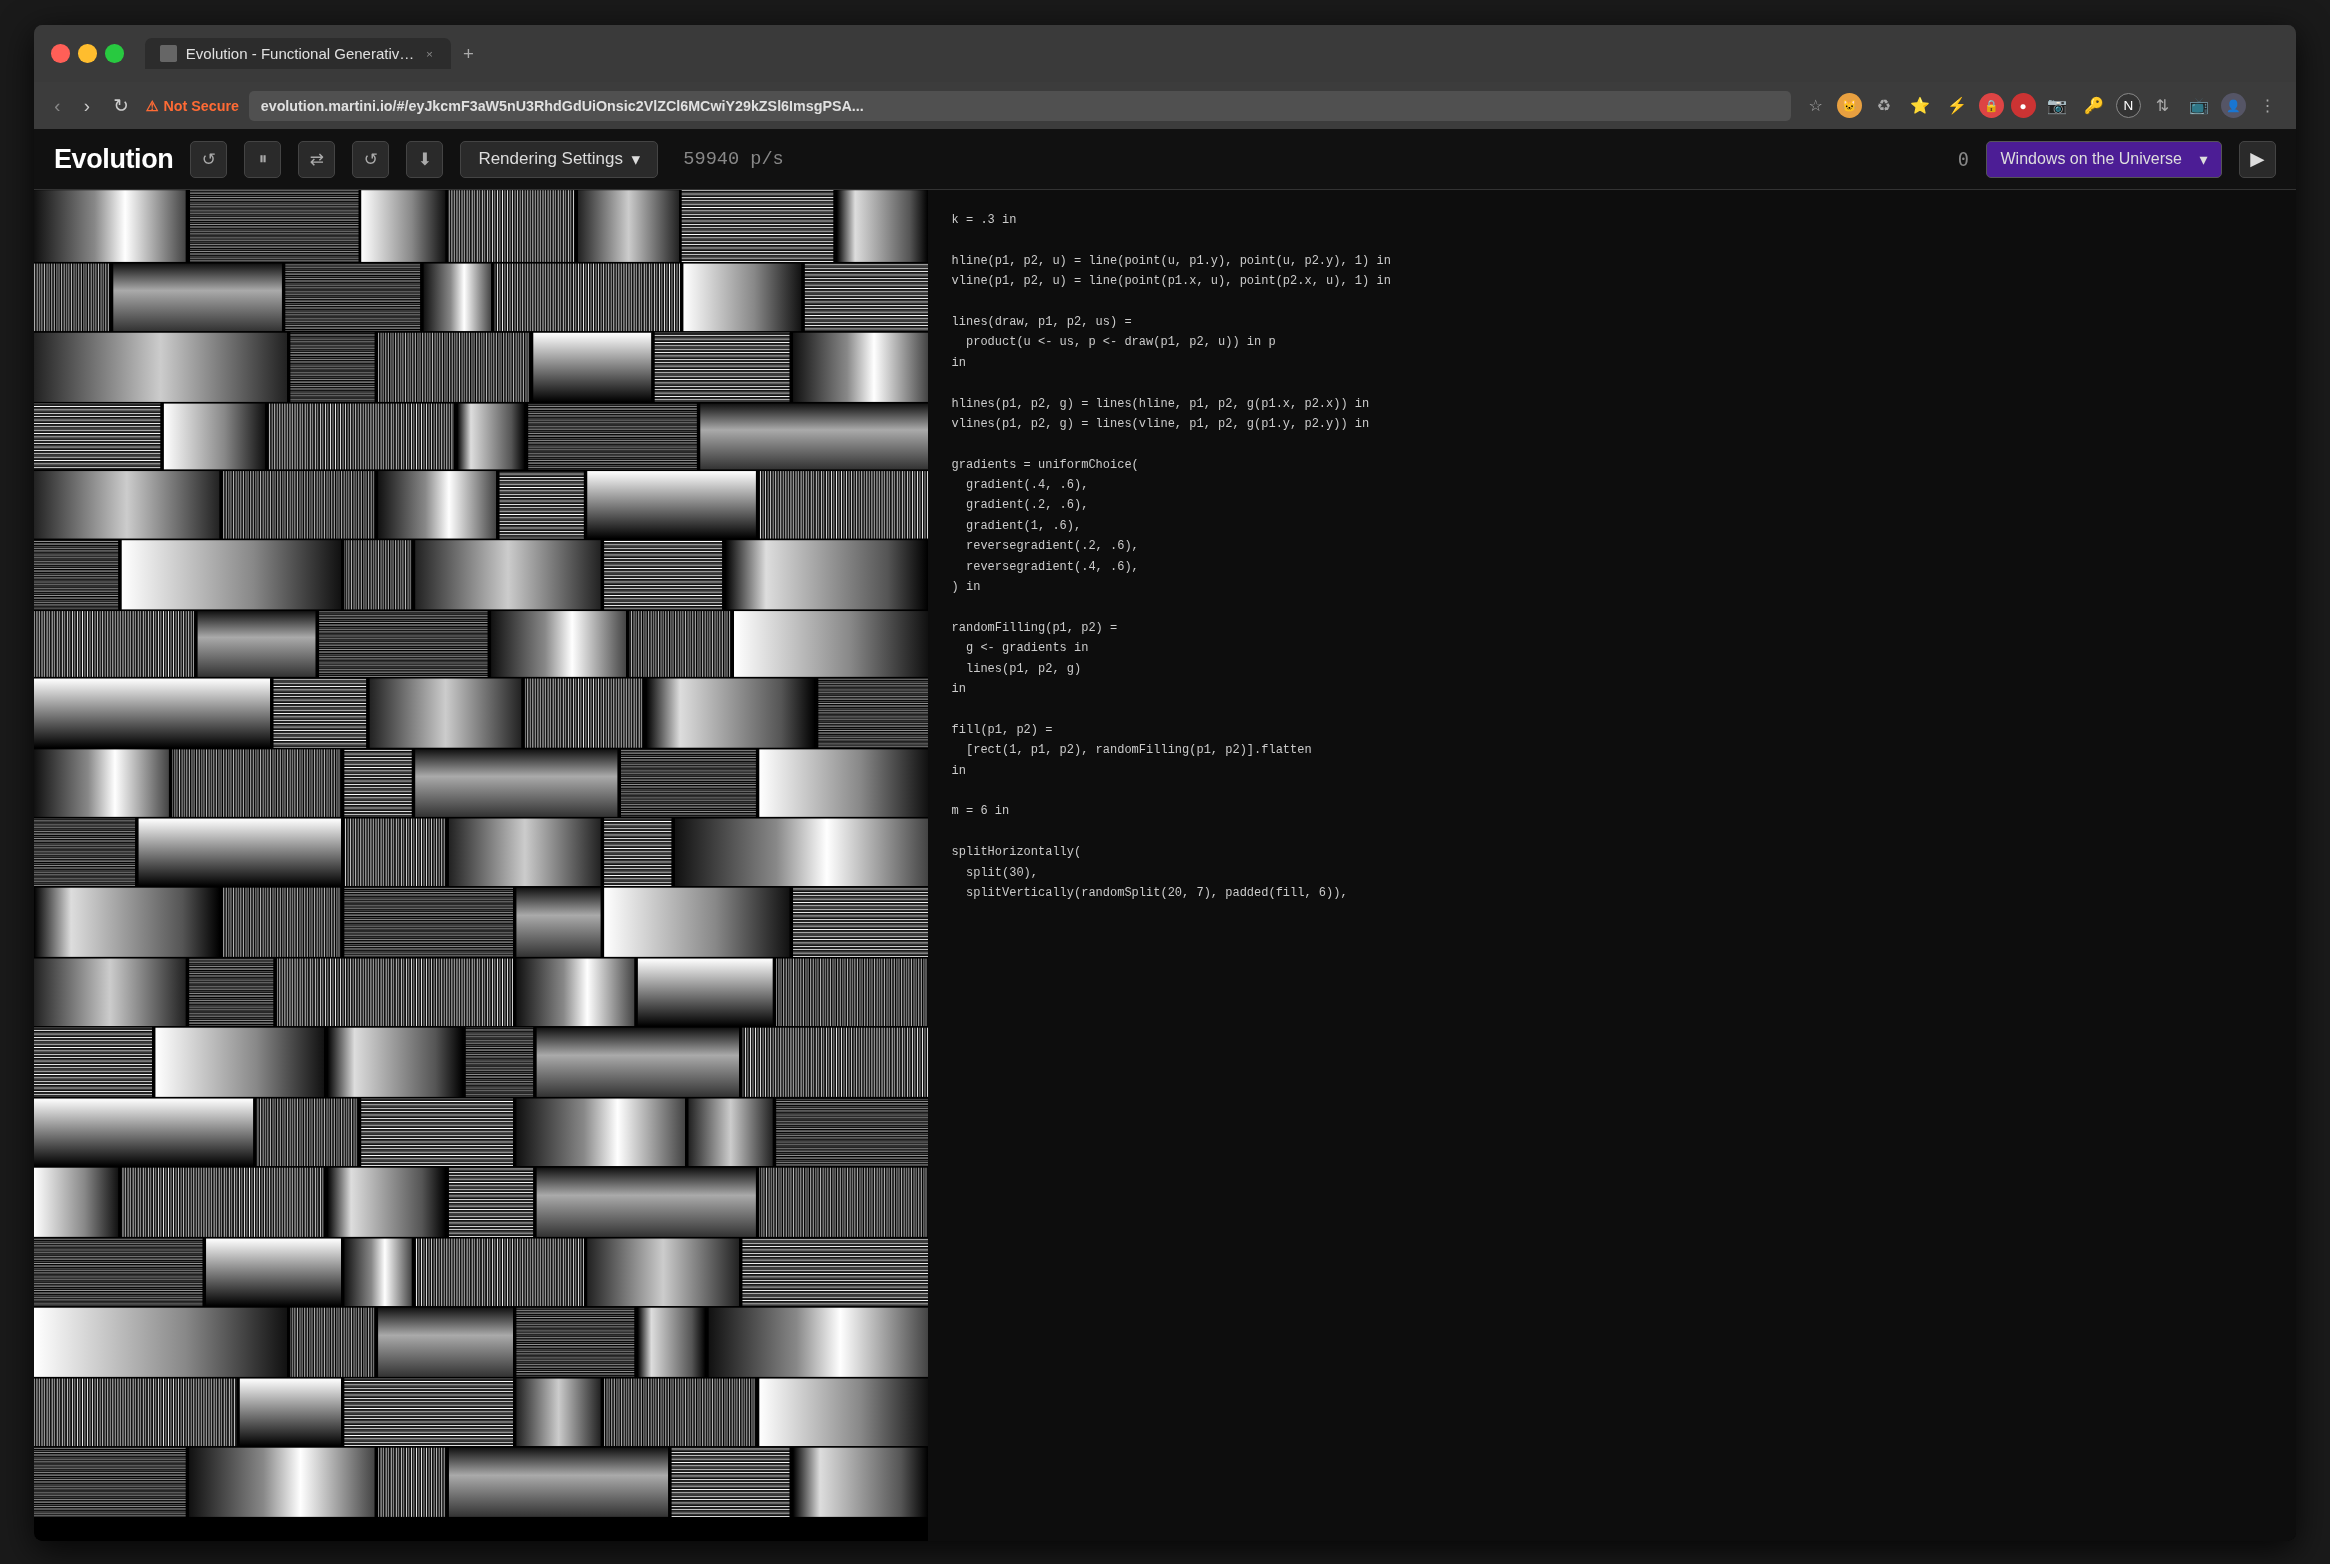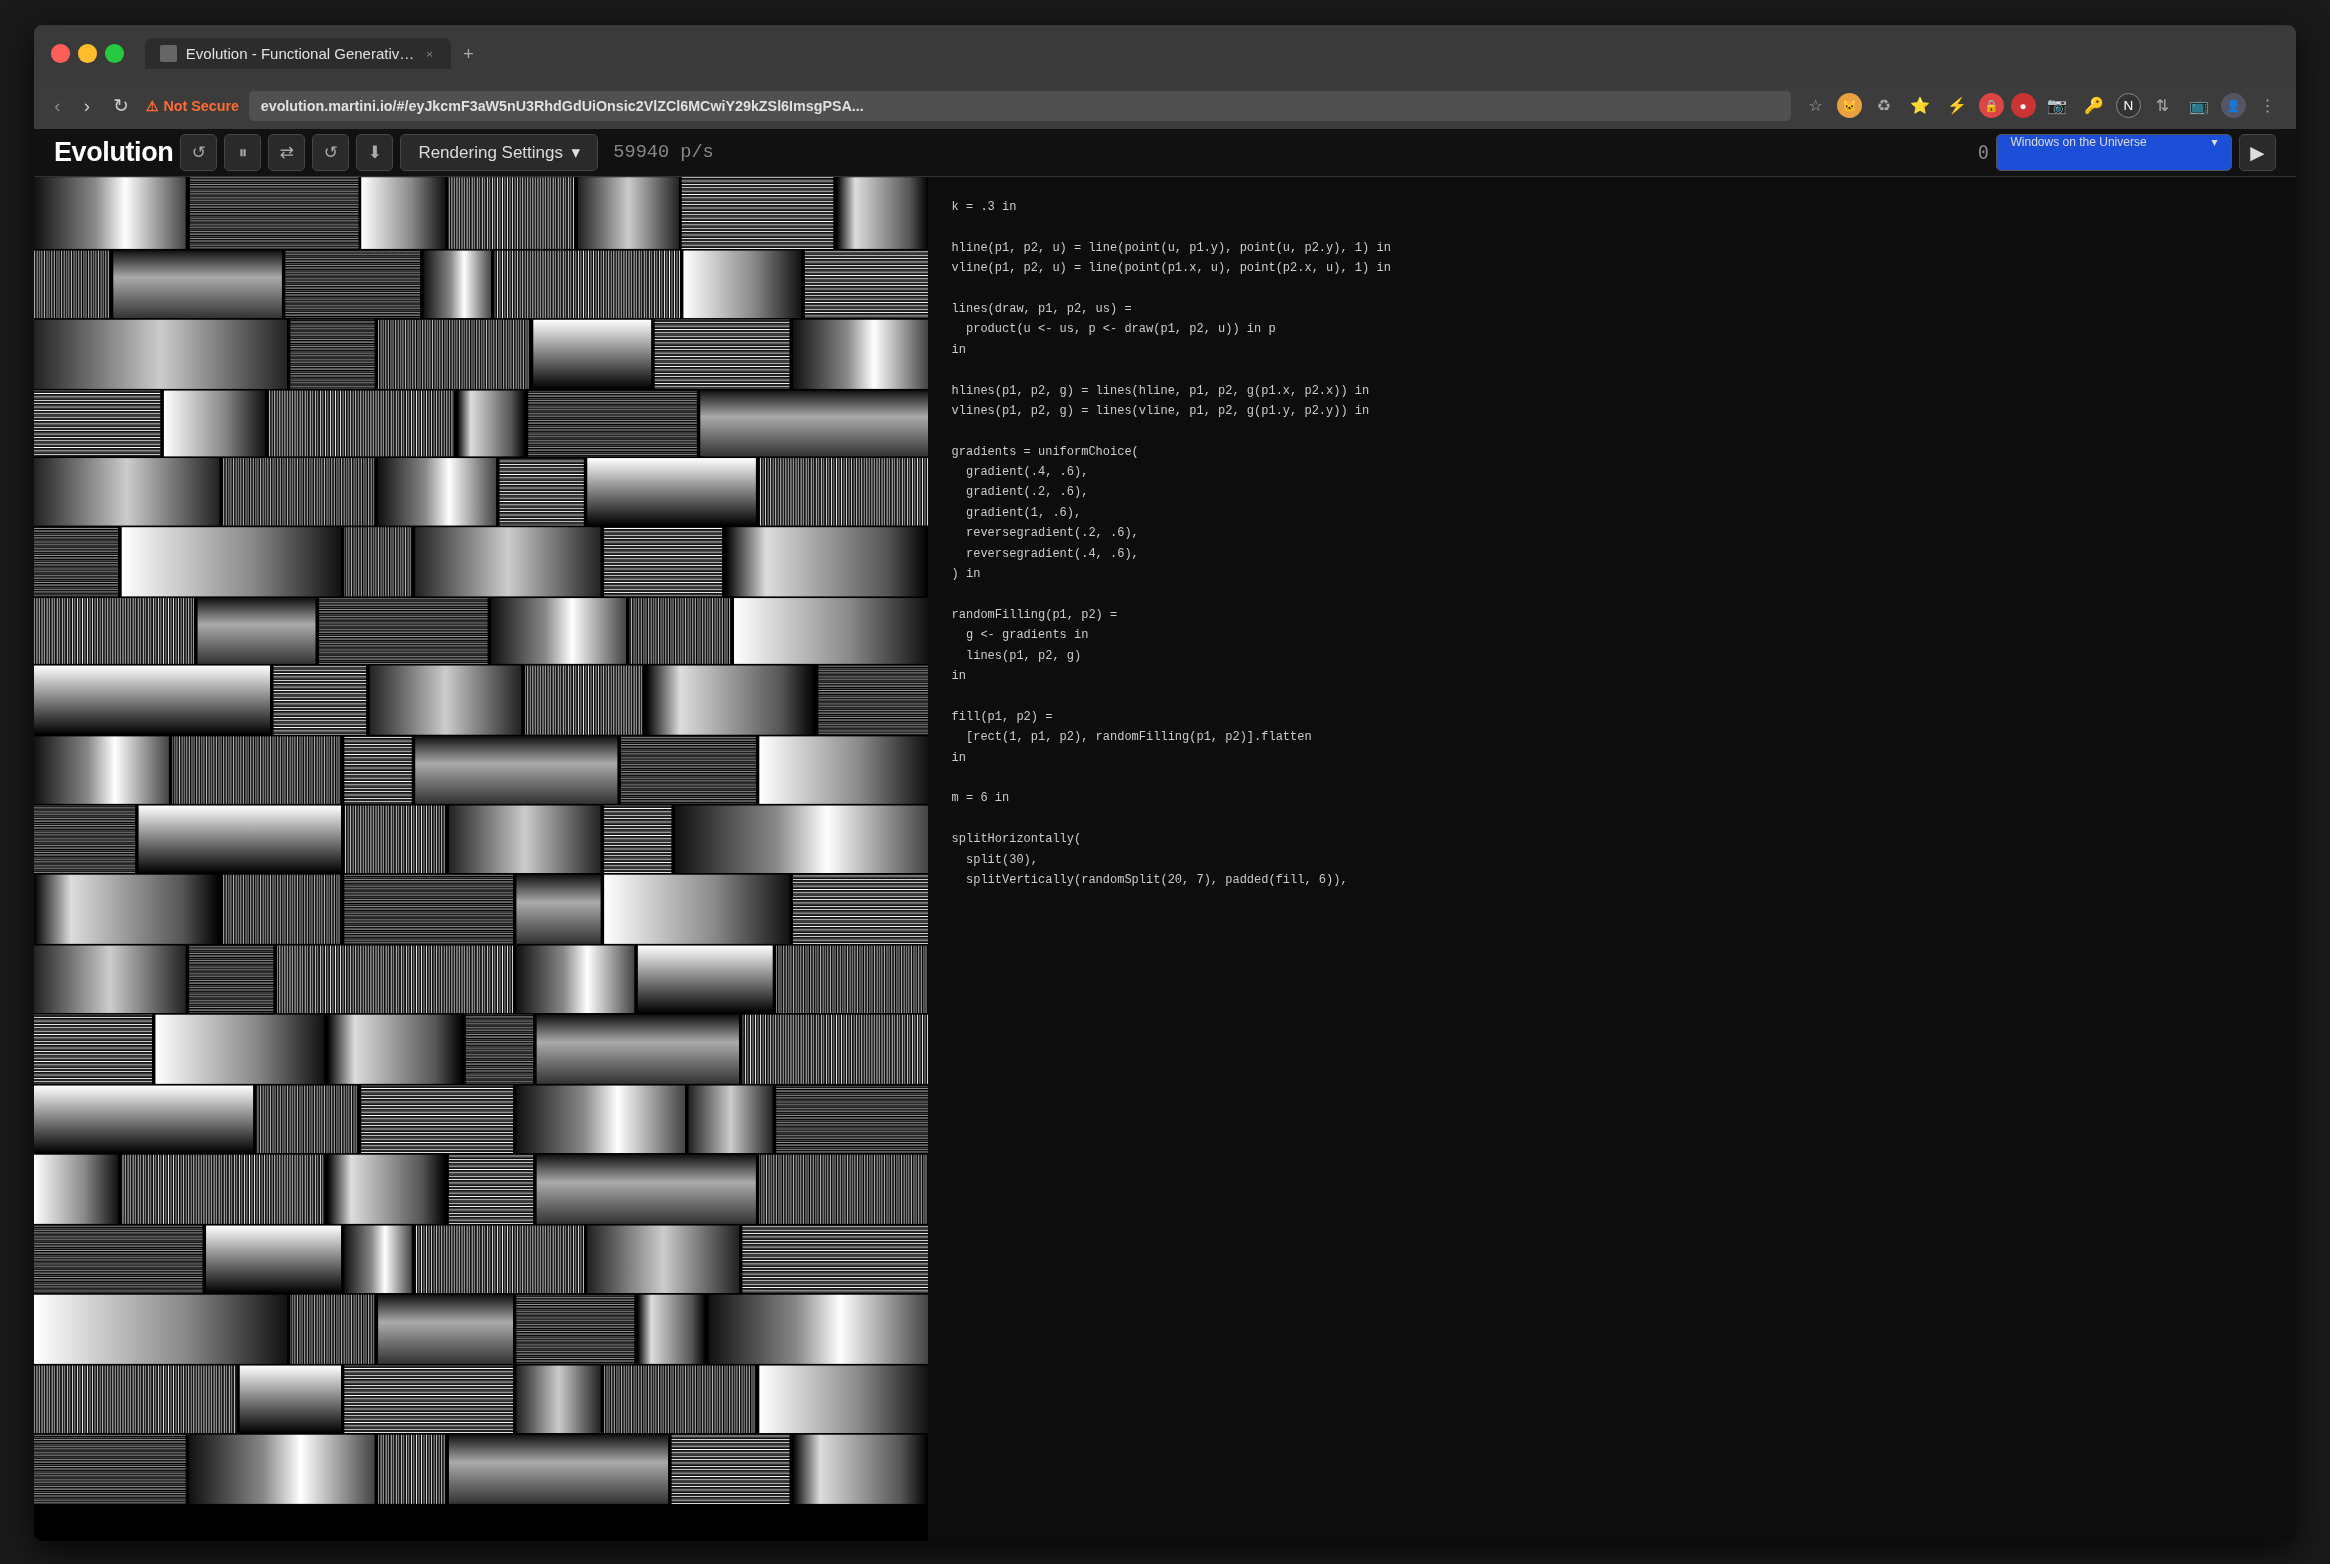--- a/index.html
+++ b/index.html
@@ -163,25 +163,25 @@
     .app-content {
       background: #000;
       display: flex;
       flex-direction: column;
       height: calc(1564px - 152px);
     }
 
     
     .app-header {
       background: #111;
-      height: 48px;
+      height: 61px;
       display: flex;
       align-items: center;
       padding: 17px 20px;
-      gap: 7px;
+      gap: 17px;
       border-bottom: 0.8px solid #333;
       flex-shrink: 0;
     }
 
     .app-logo {
       color: #fff;
       font-size: 27px;
       font-weight: bold;
       letter-spacing: -0.4px;
     }
@@ -224,29 +224,29 @@
 
     .header-spacer { flex: 1; }
 
     .counter-display {
       color: #888;
       font-size: 18.6px;
       font-family: monospace;
     }
 
     .preset-dropdown {
-      background: #1d4ed8;
+      background: #4c1d95;
       border: 0.8px solid #555;
       border-radius: 5px;
       padding: 0 13.5px;
       height: 37px;
       color: #ddd;
-      font-size: 12px;
-      display: flex;
-      align-items: flex-start;
+      font-size: 16px;
+      display: flex;
+      align-items: center;
       gap: 8.4px;
       cursor: pointer;
       min-width: 236px;
       justify-content: space-between;
     }
 
     .next-btn {
       width: 37px;
       height: 37px;
       background: #2a2a2a;

